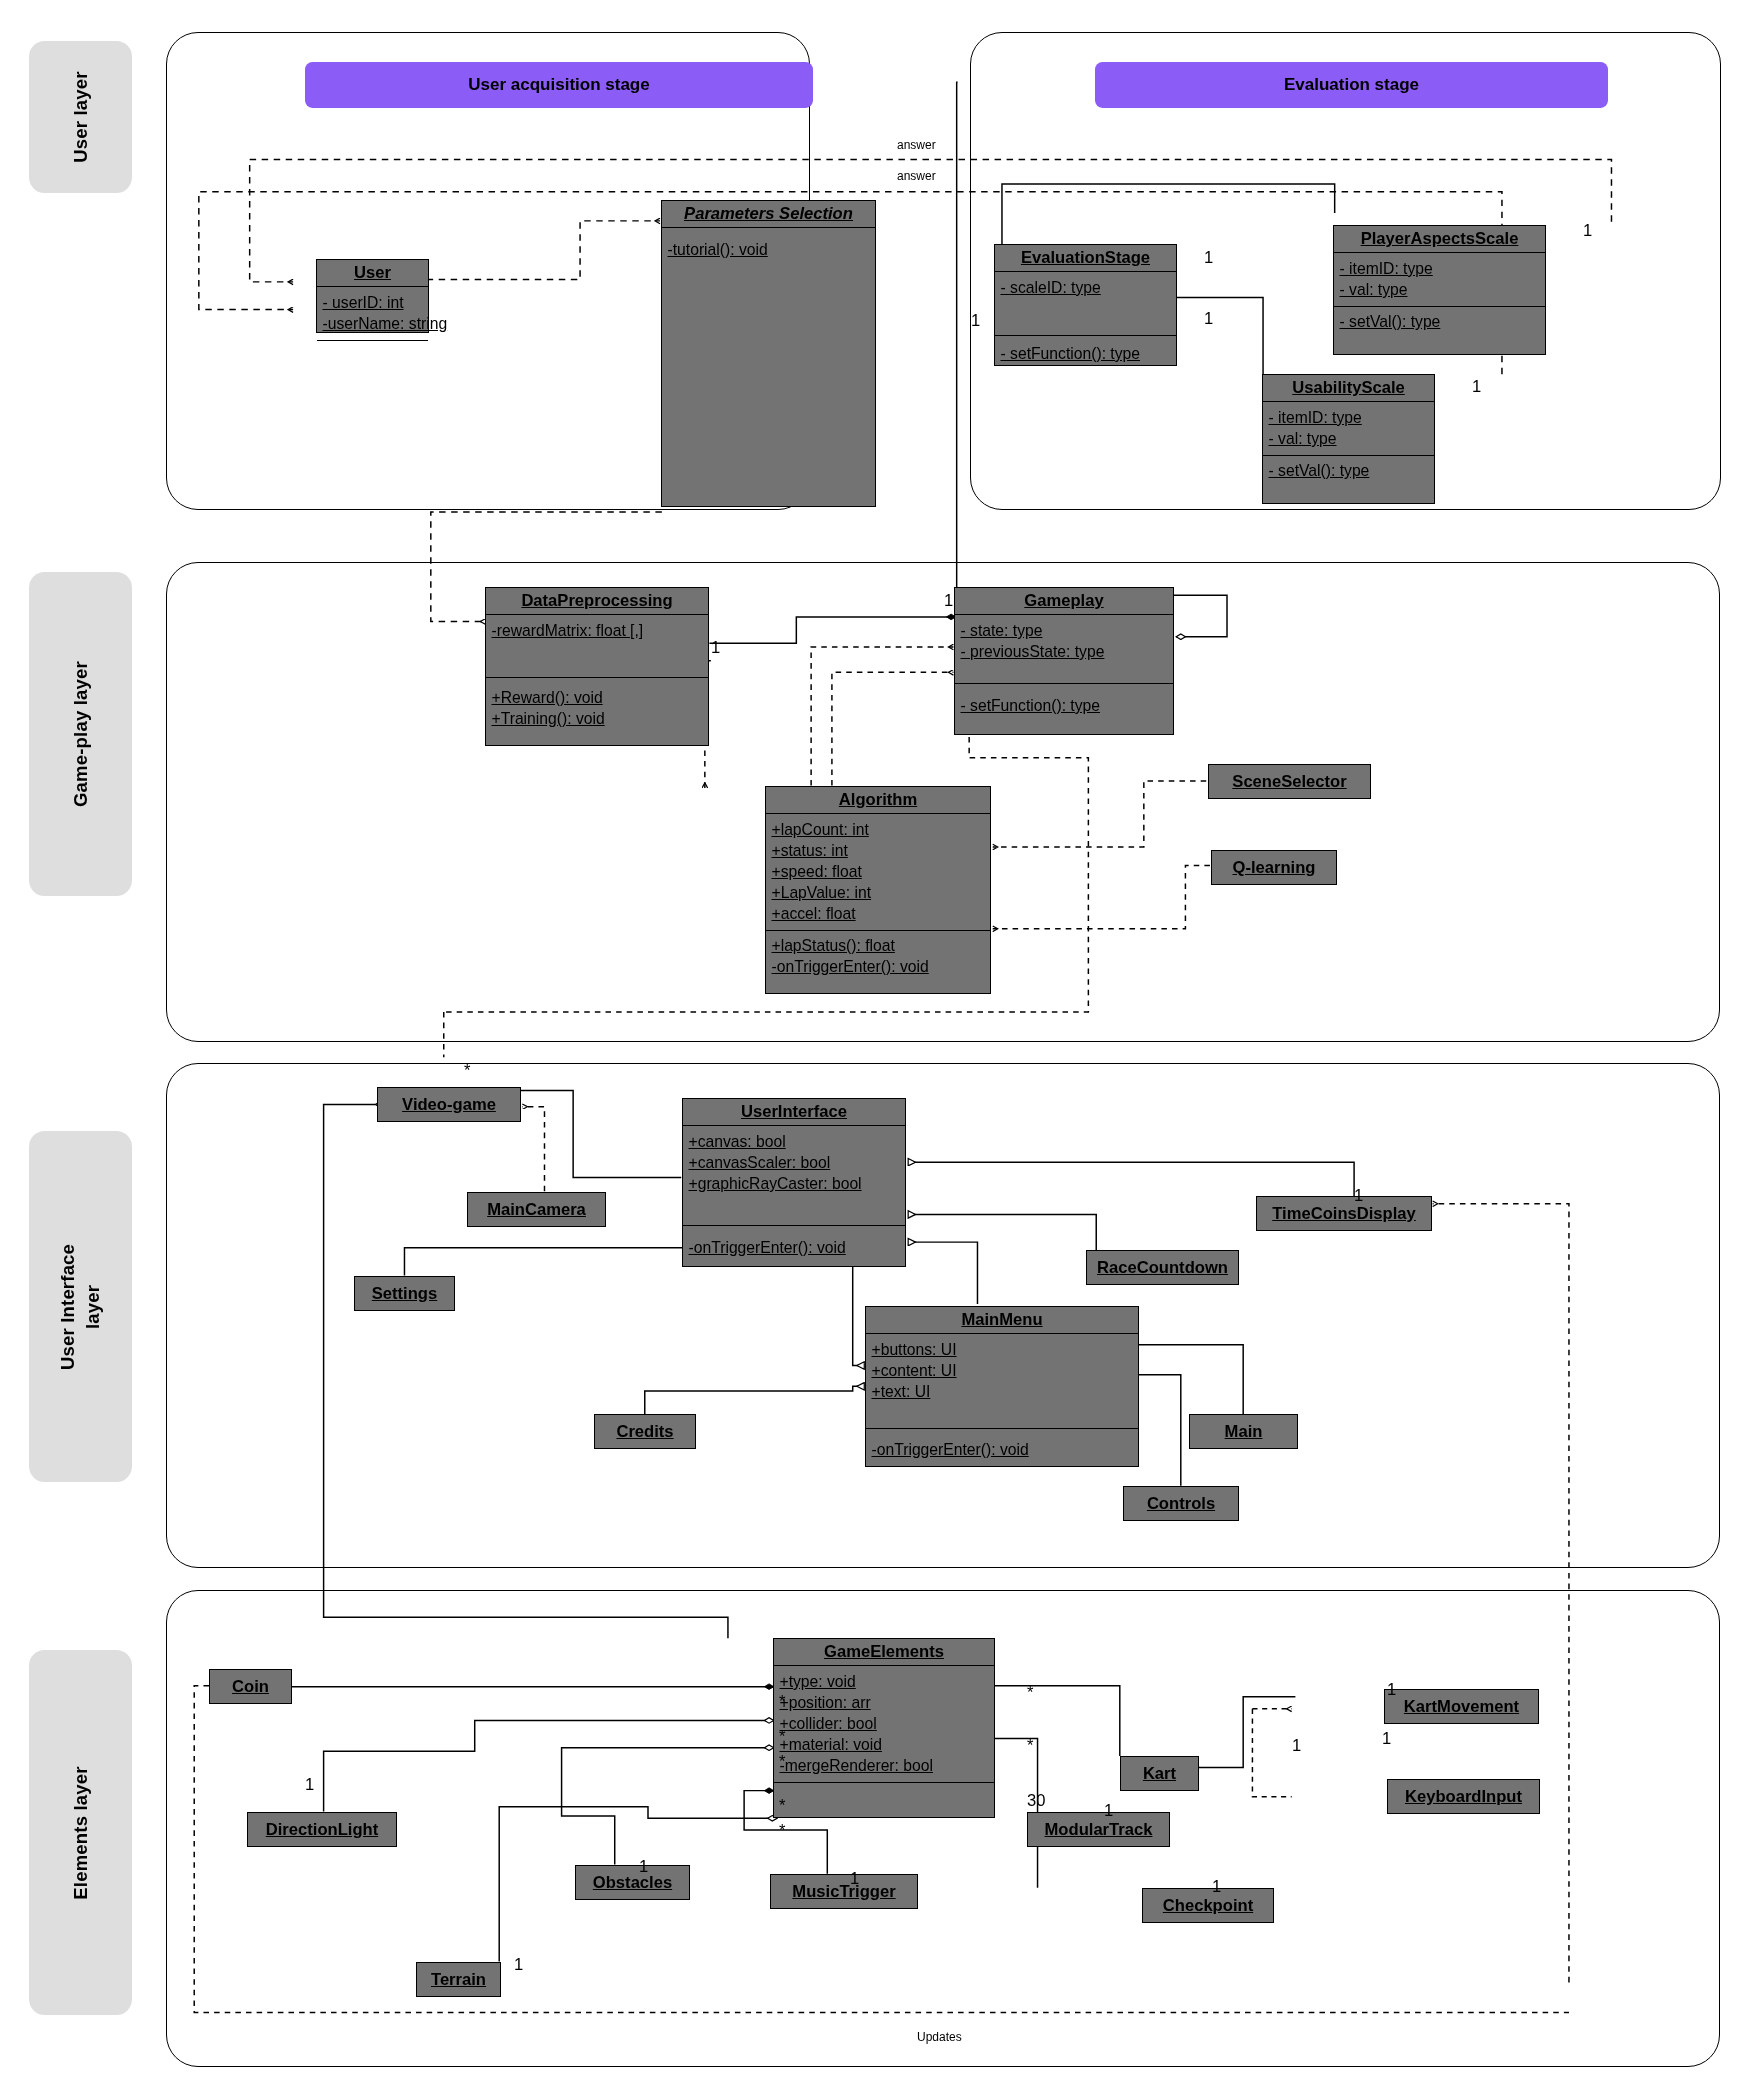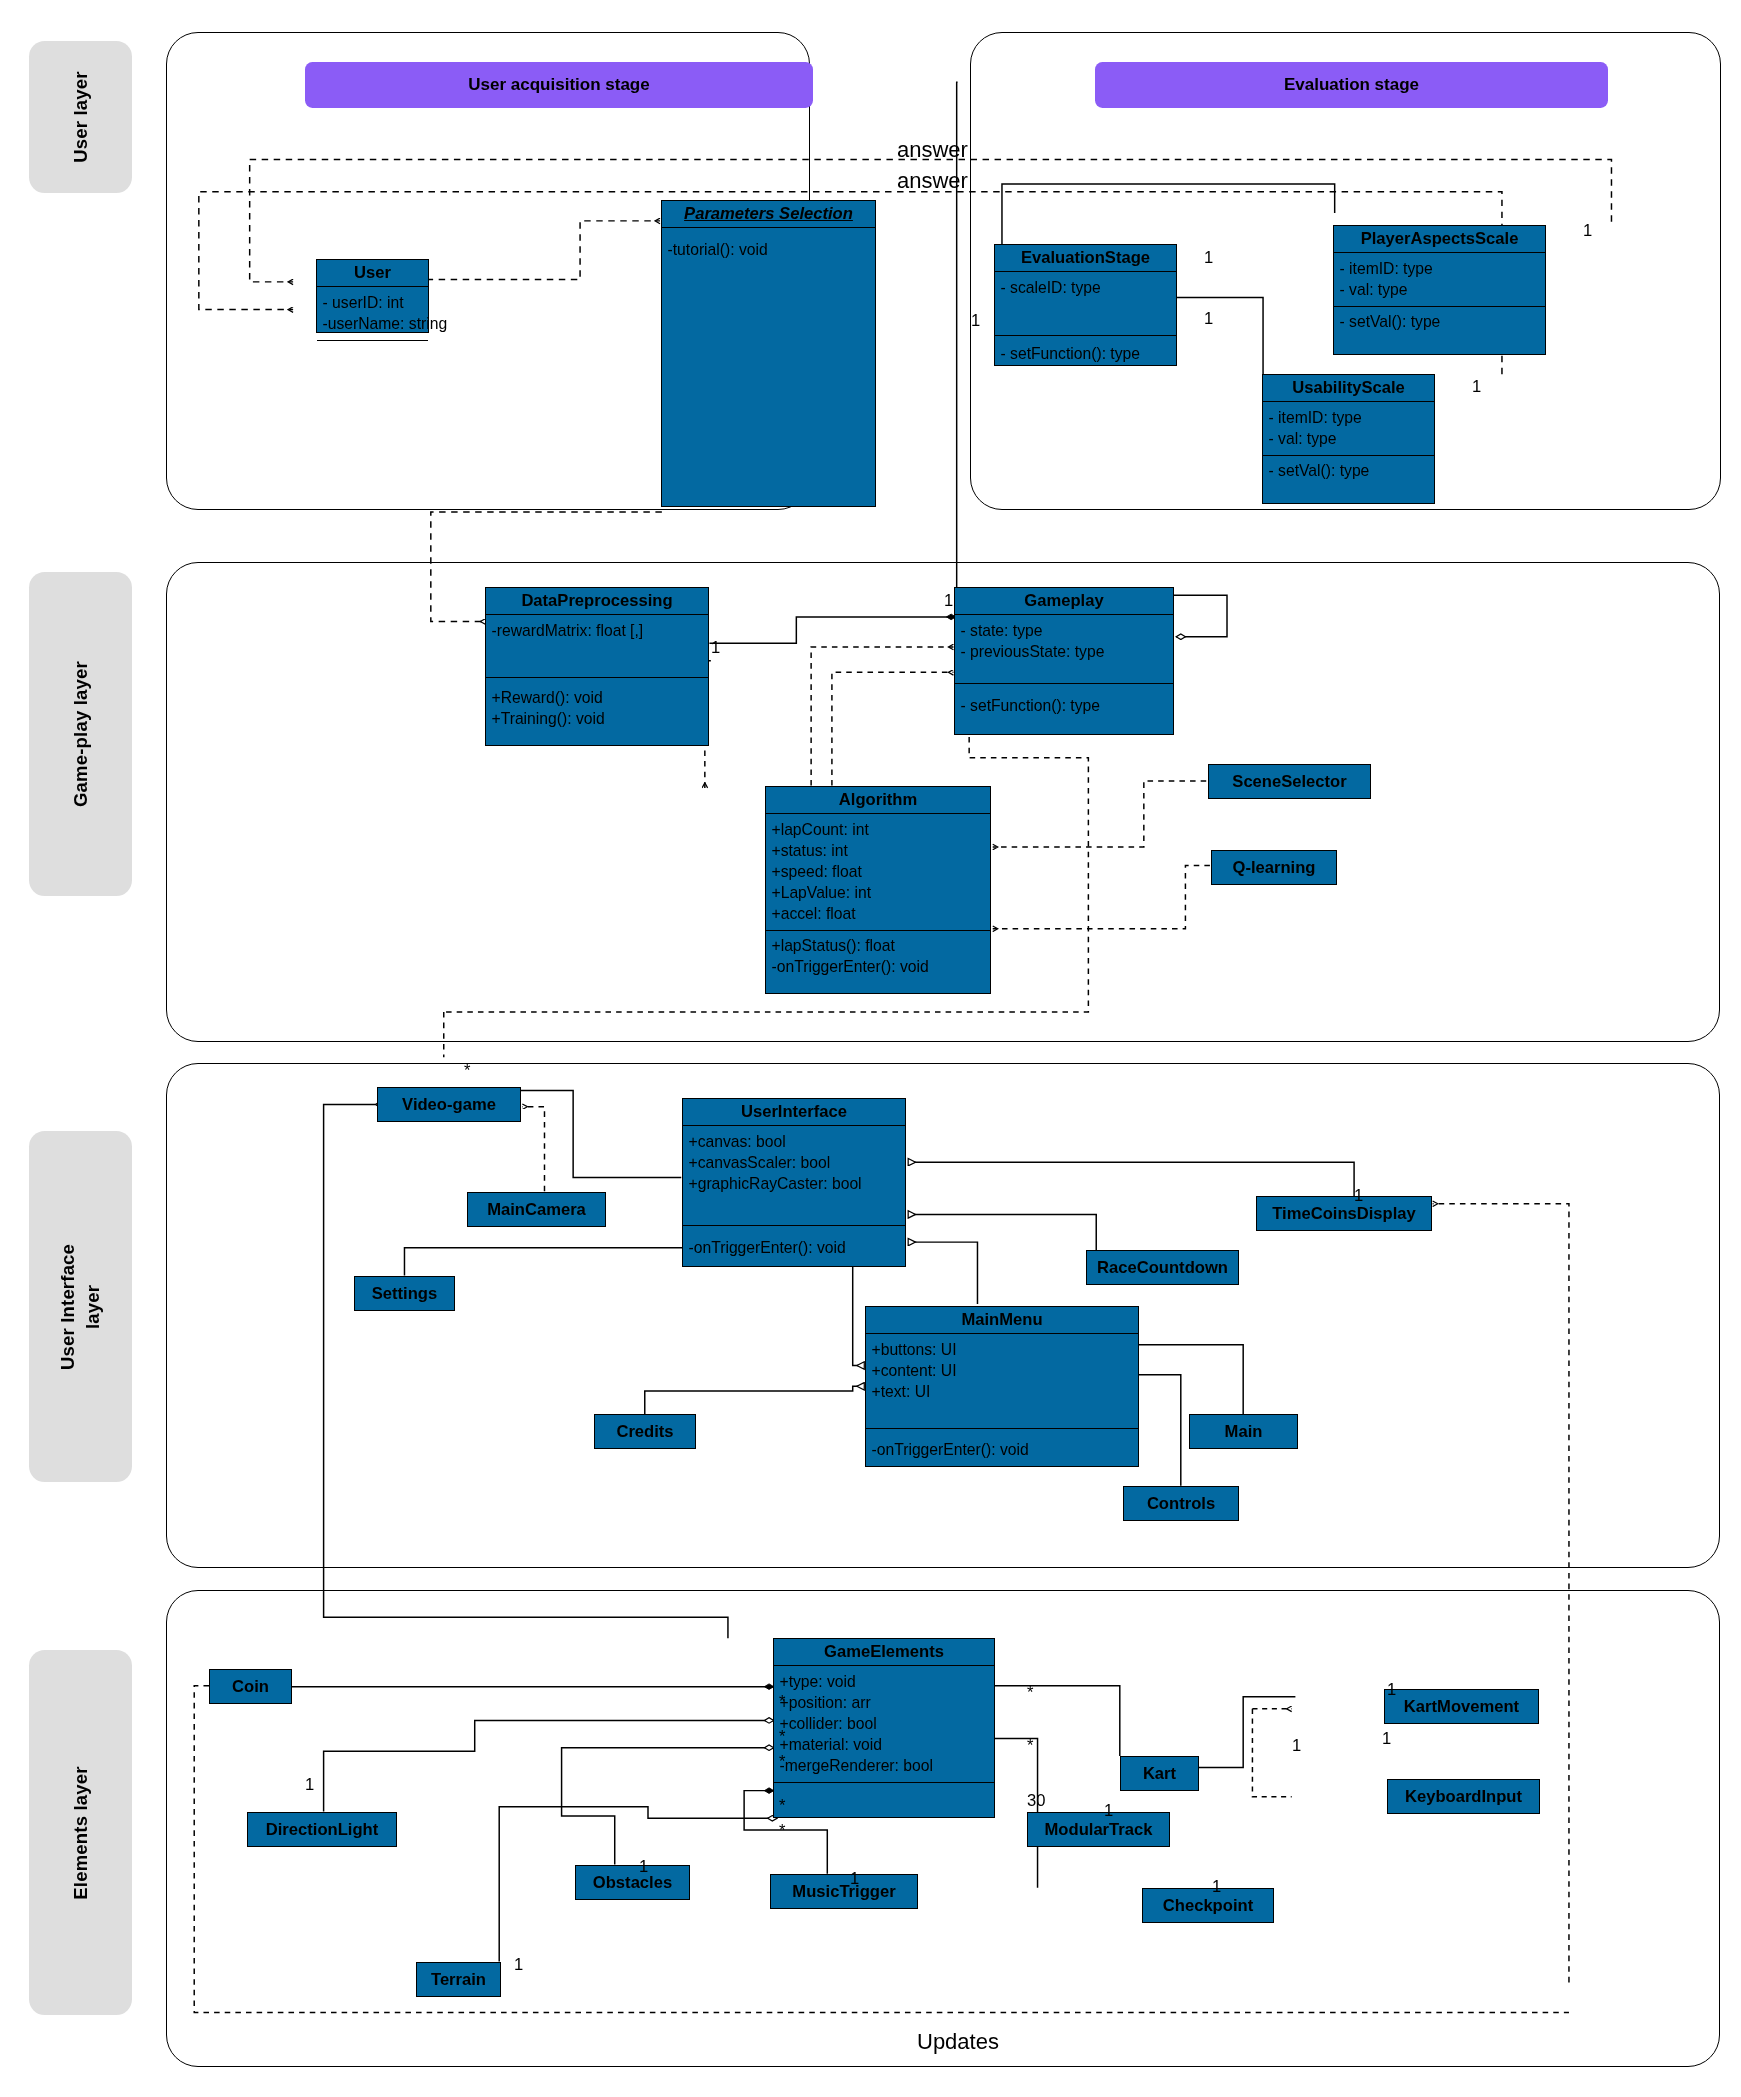--- a/index.html
+++ b/index.html
@@ -16,32 +16,32 @@
   }
   .layer-band.two-line span{line-height:1.35;text-align:center;}
 
   .layer-box{position:absolute;border:1.8px solid #000;border-radius:32px;background:transparent;}
 
   .stage-hdr{position:absolute;background:#8b5cf6;border-radius:7.4px;
     display:flex;align-items:center;justify-content:center;
     font-weight:bold;font-size:17px;color:#000;}
 
   
-  .cls{position:absolute;border:1.4px solid #000;background:#0369a1;box-sizing:border-box;}
+  .cls{position:absolute;border:1.4px solid #000;background:#737373;box-sizing:border-box;text-decoration:underline;}
   .cls .nm{font-weight:bold;font-size:16.6px;text-align:center;padding:4.2px 4.6px 4.6px;
            border-bottom:1.4px solid #000;line-height:1.06;white-space:nowrap;}
   .cls .nm.ital{font-style:italic;text-decoration:underline;}
   .cls .sec{padding:4.6px 5.5px 5.5px;font-size:15.7px;line-height:1.34;border-bottom:1.4px solid #000;}
   .cls .sec:last-child{border-bottom:none;}
   .cls .sec div{white-space:nowrap;}
   .cls.simple{display:flex;align-items:center;justify-content:center;}
   .cls.simple .nm{border-bottom:none;padding:3.7px 6.5px;width:100%;}
 
   .mult{position:absolute;font-size:16.6px;color:#000;line-height:1;}
-  .edge-lbl{position:absolute;font-size:22px;color:#000;line-height:1;}
+  .edge-lbl{position:absolute;font-size:12px;color:#000;line-height:1;}
 </style>
 </head>
 <body>
 
 <div id="stage">
 
   <div class="layer-band" style="left:29px;top:41px;width:103px;height:152px;">
     <span>User layer</span>
   </div>
   <div class="layer-band" style="left:29px;top:572px;width:103px;height:324px;">

